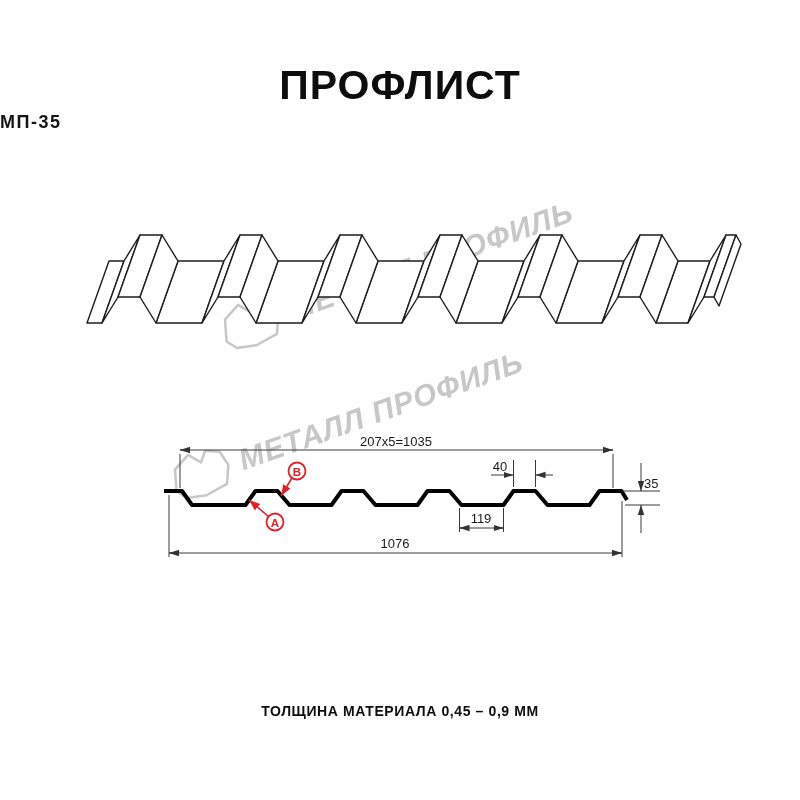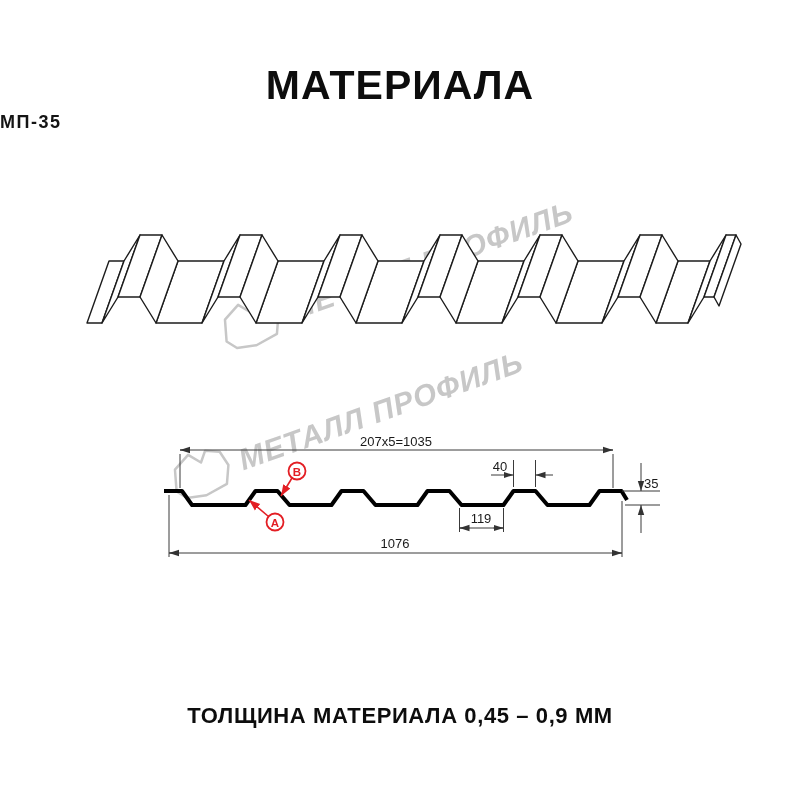--- a/index.html
+++ b/index.html
@@ -10,38 +10,38 @@
   .page-title{
     position:absolute;left:0;right:0;top:62px;text-align:center;
     font-size:41px;font-weight:bold;letter-spacing:1px;color:#0d0d0d;z-index:3;
   }
   .page-subtitle{
     position:absolute;left:0;right:0;top:112px;
     font-size:18px;font-weight:bold;letter-spacing:1.5px;color:#141414;z-index:3;
   }
   .footer-note{
     position:absolute;left:0;right:0;top:703px;text-align:center;
-    font-size:22px;font-weight:bold;letter-spacing:0.6px;color:#0d0d0d;z-index:3;
+    font-size:14px;font-weight:bold;letter-spacing:0.6px;color:#0d0d0d;z-index:3;
   }
   .wm{
     position:absolute;display:flex;align-items:center;gap:10px;
     transform-origin:0 50%;transform:rotate(-19.5deg);z-index:1;pointer-events:none;
   }
   .wm-text{
     font-family:"Liberation Sans",sans-serif;font-style:italic;font-weight:bold;
     font-size:30px;color:#c7c7c7;letter-spacing:1px;white-space:nowrap;
   }
   svg{position:absolute;z-index:2;}
   .dim-text{font-family:"Liberation Sans",sans-serif;font-size:13px;fill:#1a1a1a;}
   .red-letter{font-family:"Liberation Sans",sans-serif;font-size:11.5px;font-weight:bold;fill:#e31e24;}
 </style>
 </head>
 <body>
 
-<div class="page-title">МАТЕРИАЛА</div>
+<div class="page-title">ПРОФЛИСТ</div>
 <div class="page-subtitle">МП-35</div>
 
 <div class="wm" style="left:222px;top:310px;">
   <svg style="position:static;" width="62" height="50" viewBox="0 0 64 52">
     <path d="M2,34 L8,12 L26,2 L36,14 L44,4 L58,10 L62,26 L54,44 L30,48 L10,44 Z" fill="none" stroke="#c7c7c7" stroke-width="2.6" stroke-linejoin="round"></path>
   </svg>
   <span class="wm-text">МЕТАЛЛ ПРОФИЛЬ</span>
 </div>
 
 <div class="wm" style="left:172px;top:460px;">

